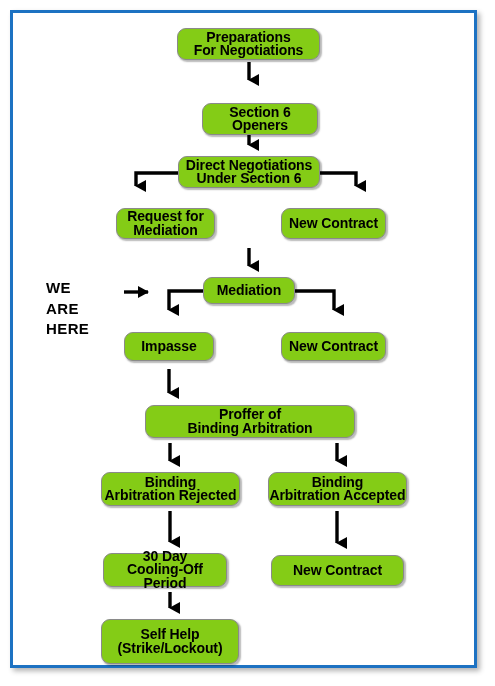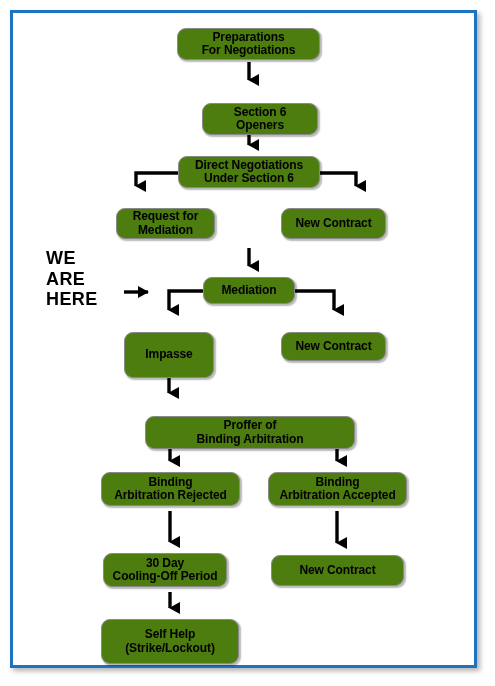--- a/index.html
+++ b/index.html
@@ -32,44 +32,44 @@
     left: 0;
     top: 0;
     width: 495px;
     height: 686px;
   }
 
   
   .node {
     position: absolute;
     box-sizing: border-box;
-    background: #4d7c0f;
+    background: #84cc16;
     border: 1px solid #8a8a8a;
     border-radius: 9px;
     display: flex;
     align-items: center;
     justify-content: center;
     text-align: center;
     color: #000000;
     font-weight: bold;
-    font-size: 12px;
+    font-size: 14px;
     line-height: 13.5px;
     letter-spacing: -0.1px;
     box-shadow: 1.5px 1.5px 1.5px rgba(0,0,0,0.28);
     white-space: pre-line;
   }
 
   
   #we-are-here {
     position: absolute;
     left: 46px;
-    top: 248px;
+    top: 278px;
     width: 76px;
     font-weight: bold;
-    font-size: 18px;
+    font-size: 15px;
     line-height: 20.5px;
     letter-spacing: 0.4px;
     color: #000000;
     text-align: left;
     white-space: pre-line;
   }
 
   
   #connectors {
     position: absolute;
@@ -142,25 +142,25 @@
   <div class="node" style="left:178px;top:156px;width:142px;height:32px;">Direct Negotiations
 Under Section 6</div>
 
   <div class="node" style="left:116px;top:208px;width:99px;height:31px;">Request for
 Mediation</div>
 
   <div class="node" style="left:281px;top:208px;width:105px;height:31px;">New Contract</div>
 
   <div class="node" style="left:203px;top:277px;width:92px;height:27px;">Mediation</div>
 
-  <div class="node" style="left:124px;top:332px;width:90px;height:46px;">Impasse</div>
+  <div class="node" style="left:124px;top:332px;width:90px;height:29px;">Impasse</div>
 
   <div class="node" style="left:281px;top:332px;width:105px;height:29px;">New Contract</div>
 
-  <div class="node" style="left:145px;top:405px;width:210px;height:33px;margin-top:11px;">Proffer of
+  <div class="node" style="left:145px;top:405px;width:210px;height:33px;">Proffer of
 Binding Arbitration</div>
 
   <div class="node" style="left:101px;top:472px;width:139px;height:34px;">Binding
 Arbitration Rejected</div>
 
   <div class="node" style="left:268px;top:472px;width:139px;height:34px;">Binding
 Arbitration Accepted</div>
 
   <div class="node" style="left:103px;top:553px;width:124px;height:34px;">30 Day
 Cooling-Off Period</div>

